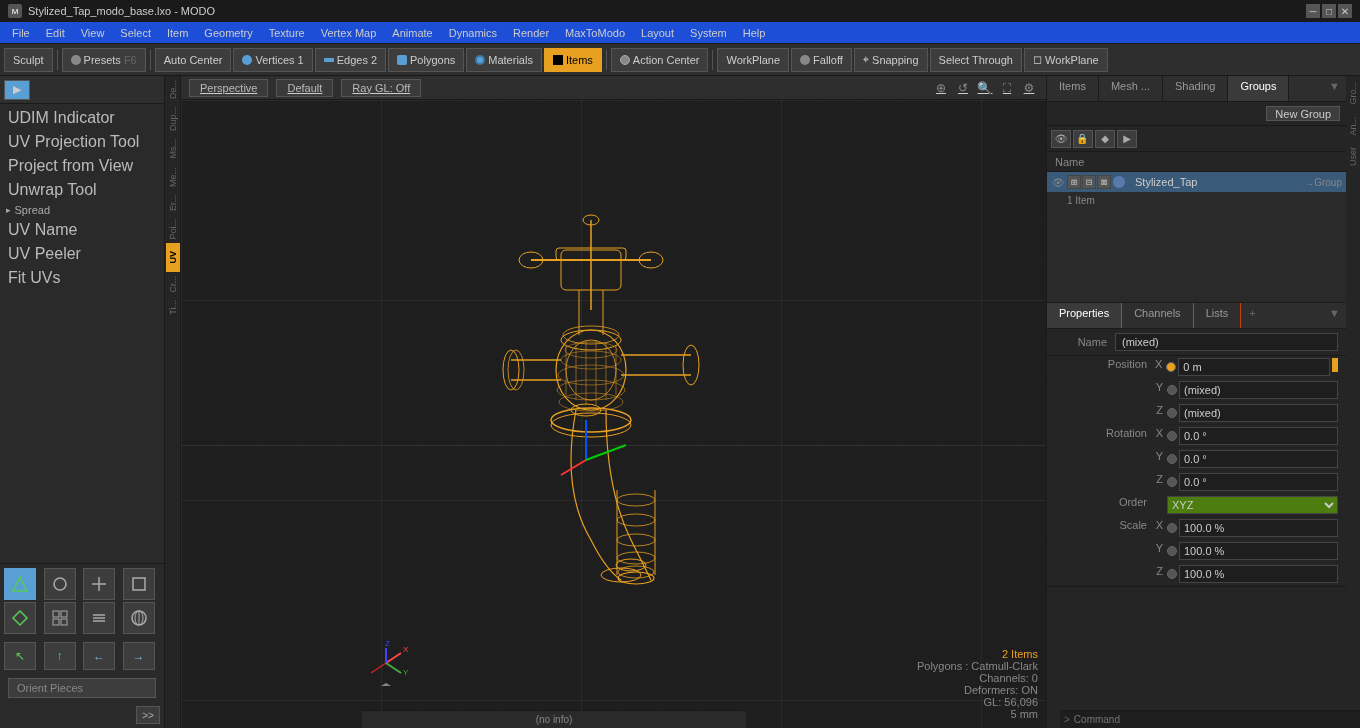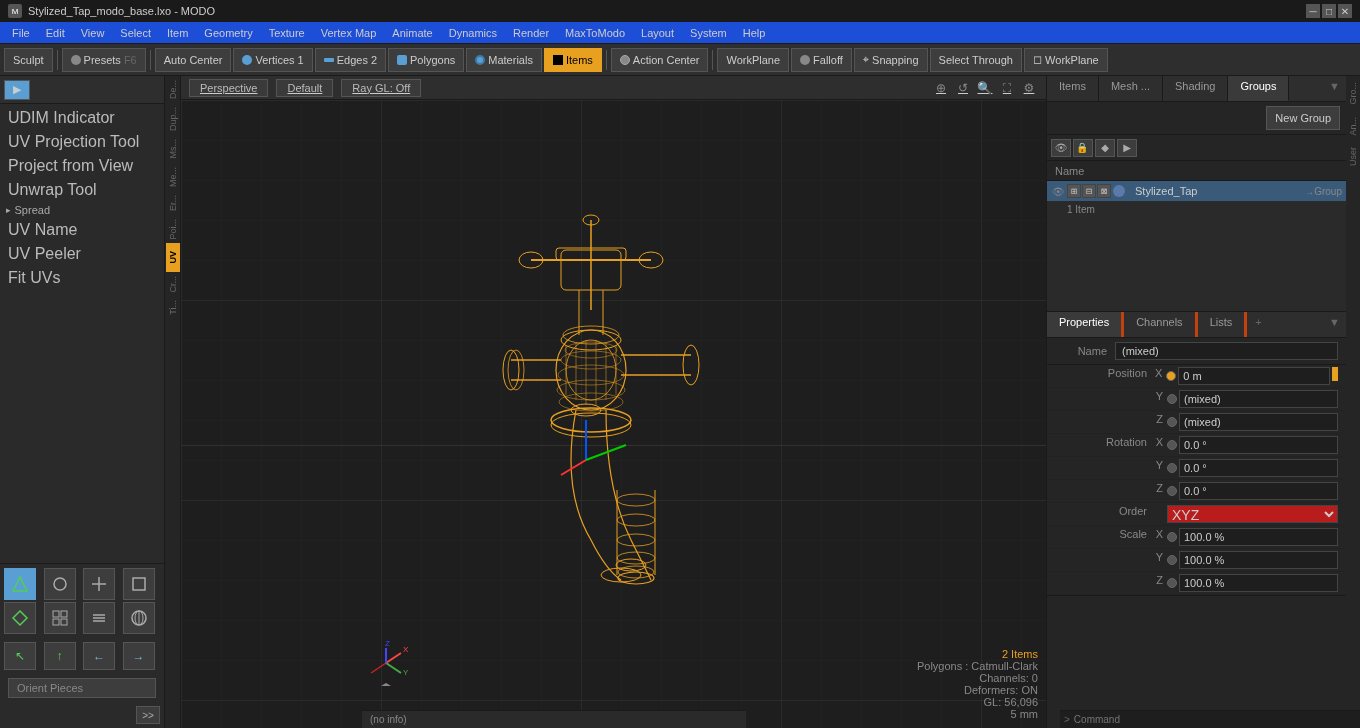--- a/index.html
+++ b/index.html
@@ -77,40 +77,40 @@
     
     #right-panel { width: 300px; background: #2a2a2a; border-left: 1px solid #1a1a1a; display: flex; flex-direction: column; }
     #right-tabs { height: 26px; background: #2e2e2e; display: flex; border-bottom: 1px solid #1a1a1a; }
     .right-tab { padding: 4px 12px; font-size: 11px; color: #999; cursor: pointer; border-right: 1px solid #1a1a1a; }
     .right-tab.active { background: #3a3a3a; color: #fff; border-bottom: 1px solid #3a3a3a; }
     .right-tab-expand { margin-left: auto; padding: 4px 6px; color: #666; cursor: pointer; }
     
     #items-toolbar { height: 26px; background: #252525; display: flex; align-items: center; padding: 0 4px; gap: 2px; border-bottom: 1px solid #1a1a1a; }
     .items-tb-btn { width: 20px; height: 18px; background: #3d3d3d; border: 1px solid #555; display: flex; align-items: center; justify-content: center; cursor: pointer; font-size: 10px; color: #aaa; }
     
-    #new-group-btn { margin-left: auto; background: #3d3d3d; border: 1px solid #555; color: #ccc; padding: 2px 8px; font-size: 11px; cursor: pointer; height: 24px; display: flex; align-items: center; }
+    #new-group-btn { margin-left: auto; background: #3d3d3d; border: 1px solid #555; color: #ccc; padding: 2px 8px; font-size: 11px; cursor: pointer; height: 15px; display: flex; align-items: center; }
     
     #items-header { height: 20px; background: #252525; display: flex; align-items: center; padding: 0 8px; border-bottom: 1px solid #1a1a1a; }
     .items-col { color: #888; font-size: 11px; flex: 1; }
     
     #items-list { background: #2a2a2a; flex: 0 0 130px; overflow-y: auto; }
     .item-row { display: flex; align-items: center; padding: 3px 4px; gap: 2px; cursor: pointer; }
     .item-row.selected { background: #3a5a7a; }
     .item-eye { width: 14px; height: 14px; display: flex; align-items: center; justify-content: center; font-size: 10px; color: #888; }
     .item-icons { display: flex; gap: 1px; }
     .item-icon-sm { width: 14px; height: 14px; background: #555; border: 1px solid #444; display: flex; align-items: center; justify-content: center; font-size: 8px; }
     .item-name { font-size: 11px; color: #ccc; flex: 1; padding-left: 4px; }
     .item-type { font-size: 10px; color: #888; }
     .item-count { font-size: 10px; color: #888; padding-left: 16px; }
     .item-mesh-icon { width: 12px; height: 12px; background: #5a7aaa; border-radius: 50%; display: inline-block; margin-right: 4px; }
     
     
     #props-panel { flex: 1; border-top: 1px solid #1a1a1a; display: flex; flex-direction: column; }
     #props-tabs { height: 26px; background: #2e2e2e; display: flex; border-bottom: 1px solid #1a1a1a; }
-    .props-tab { padding: 4px 12px; font-size: 11px; color: #999; cursor: pointer; border-right: 3px solid #c2410c; }
+    .props-tab { padding: 4px 12px; font-size: 11px; color: #999; cursor: pointer; border-right: 1px solid #c2410c; }
     .props-tab.active { background: #3a3a3a; color: #fff; }
     .props-tab-add { padding: 4px 8px; color: #666; cursor: pointer; }
     .props-tab-expand { margin-left: auto; padding: 4px 6px; color: #666; cursor: pointer; }
     
     #props-name-row { display: flex; align-items: center; padding: 4px 8px; background: #252525; border-bottom: 1px solid #1a1a1a; }
     .props-label { color: #888; font-size: 11px; width: 60px; text-align: right; padding-right: 8px; }
     .props-value { flex: 1; background: #1e1e1e; border: 1px solid #444; color: #ccc; padding: 1px 6px; font-size: 11px; height: 18px; }
     
     #props-content { flex: 1; overflow-y: auto; background: #252525; }
     .props-section { border-bottom: 1px solid #1a1a1a; }
@@ -120,24 +120,24 @@
     
     .props-row { display: flex; align-items: flex-start; padding: 2px 8px; border-bottom: 1px solid #222; }
     .props-row-label { color: #888; font-size: 11px; text-align: right; padding-right: 8px; flex: 0 0 100px; }
     .props-row-axis { color: #888; font-size: 11px; width: 12px; text-align: right; padding-right: 4px; }
     .props-input-container { flex: 1; display: flex; align-items: center; gap: 2px; }
     .props-input { background: #1e1e1e; border: 1px solid #444; color: #ccc; padding: 1px 4px; font-size: 11px; height: 18px; flex: 1; }
     .props-circle { width: 10px; height: 10px; border-radius: 50%; background: #555; border: 1px solid #666; flex-shrink: 0; }
     .props-circle.active { background: #e8a020; }
     .props-drag-handle { width: 6px; height: 14px; background: #e8a020; margin-left: 2px; flex-shrink: 0; }
     
-    .props-select { background: #b91c1c; border: 1px solid #444; color: #ccc; font-size: 14px; height: 18px; flex: 1; }
-    
-    
-    #statusbar { position: absolute; bottom: 0; left: 181px; right: 300px; height: 18px; background: #2a2a2a; border-top: 1px solid #1a1a1a; display: flex; align-items: center; padding: 0 8px; }
+    .props-select { background: #4d7c0f; border: 1px solid #444; color: #ccc; font-size: 11px; height: 18px; flex: 1; }
+    
+    
+    #statusbar { position: absolute; bottom: 0; left: 181px; right: 300px; height: 18px; background: #2a2a2a; border-top: 1px solid #1a1a1a; display: flex; align-items: center; padding: 0 8px; justify-content: center; }
     .status-text { color: #888; font-size: 10px; }
     
     
     #cmdbar { position: absolute; bottom: 0; right: 0; width: 300px; height: 18px; background: #1e1e1e; border-top: 1px solid #1a1a1a; display: flex; align-items: center; padding: 0 4px; }
     .cmd-prompt { color: #666; font-size: 10px; margin-right: 4px; }
     .cmd-input { flex: 1; background: transparent; border: none; color: #ccc; font-size: 10px; outline: none; }
 
     
     #right-side-strip { width: 14px; background: #252525; display: flex; flex-direction: column; }
     .rstrip-tab { writing-mode: vertical-rl; font-size: 9px; color: #666; padding: 6px 2px; cursor: pointer; }

